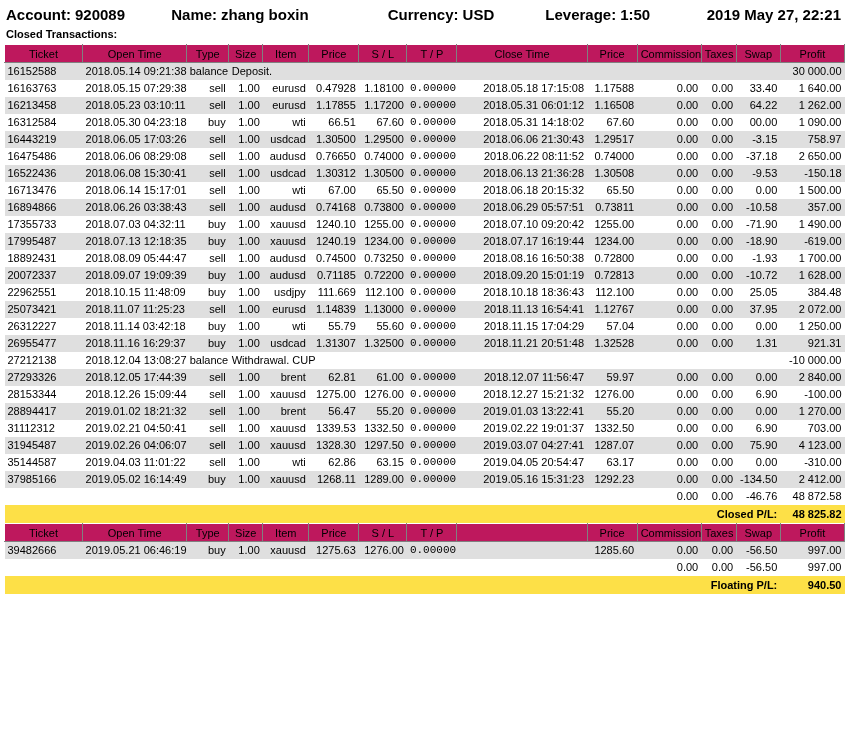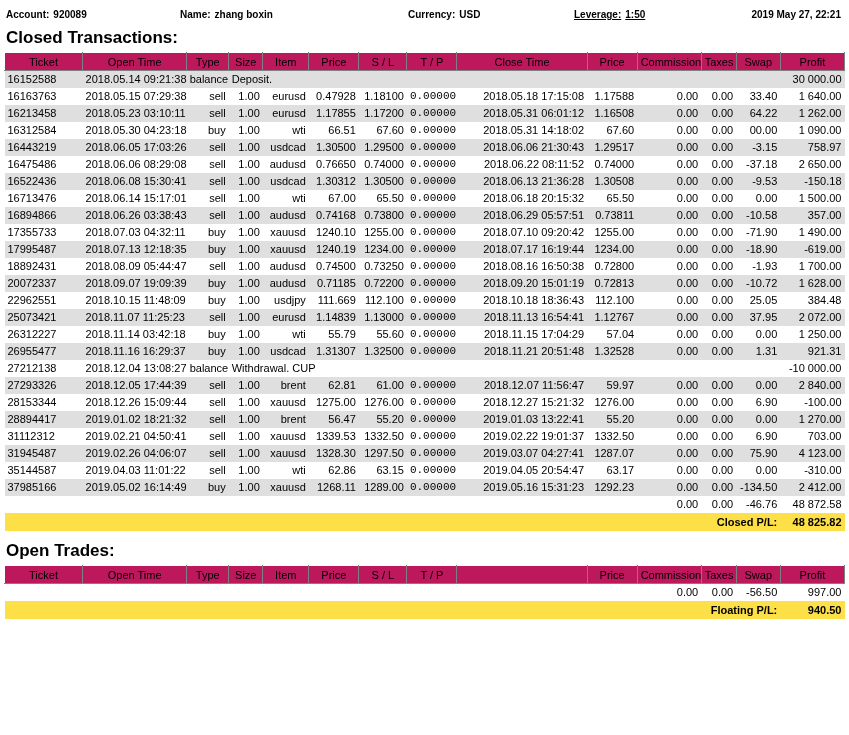--- a/index.html
+++ b/index.html
@@ -22,34 +22,34 @@
     padding: 0;
   }
 
   
   .acct-header {
     display: flex;
     align-items: center;
     height: 22px;
     padding: 3px 4px 0 6px;
     font-weight: bold;
-    font-size: 10px;
+    font-size: 15px;
     white-space: nowrap;
   }
   .acct-header .hcell { display: inline-block; }
   .h-account { width: 174px; }
   .h-name    { width: 228px; }
   .h-currency{ width: 166px; }
-  .h-leverage{ width: 170px; text-decoration: underline; }
+  .h-leverage{ width: 170px; }
   .h-date    { flex: 1; text-align: right; padding-right: 4px; }
   .lbl { margin-right: 4px; }
 
   .section-title {
     font-weight: bold;
-    font-size: 17px;
+    font-size: 11px;
     padding: 3px 12px 4px 6px;
   }
 
   
   table.stmt {
     border-collapse: collapse;
     width: 841px;
     margin: 0 4px;
     table-layout: fixed;
     font-size: 11px;
@@ -581,21 +581,20 @@
           <td class="c-profit">48 872.58</td>
         </tr>
         <tr class="totalrow">
           <td class="" colspan="10"></td>
           <td class="total-label" colspan="3">Closed P/L:</td>
           <td class="total-value">48 825.82</td>
         </tr>
       </tbody>
   </table>
 
-  <div class="section-title" style="padding-top:10px;">Open Trades:</div>
 
   <table class="stmt">
     <colgroup>
       <col class="w-ticket">
         <col class="w-opentime">
         <col class="w-type">
         <col class="w-size">
       <col class="w-item">
         <col class="w-price">
         <col class="w-sl">
@@ -619,20 +618,36 @@
         <th>T / P</th>
         <th></th>
         <th>Price</th>
         <th>Commission</th>
         <th>Taxes</th>
         <th>Swap</th>
         <th>Profit</th>
       </tr>
     </thead>
     <tbody id="open-body">
+        <tr class="alt">
+          <td class="c-ticket">39482666</td>
+          <td class="c-opentime">2019.05.21 06:46:19</td>
+          <td class="c-type">buy</td>
+          <td class="c-size">1.00</td>
+          <td class="c-item">xauusd</td>
+          <td class="c-price">1275.63</td>
+          <td class="c-sl">1276.00</td>
+          <td class="c-tp">0.00000</td>
+          <td class="c-closetime"></td>
+          <td class="c-price2">1285.60</td>
+          <td class="c-comm">0.00</td>
+          <td class="c-taxes">0.00</td>
+          <td class="c-swap">-56.50</td>
+          <td class="c-profit">997.00</td>
+        </tr>
         <tr class="sumrow">
           <td class="" colspan="10"></td>
           <td class="c-comm">0.00</td>
           <td class="c-taxes">0.00</td>
           <td class="c-swap">-56.50</td>
           <td class="c-profit">997.00</td>
         </tr>
         <tr class="totalrow">
           <td class="" colspan="10"></td>
           <td class="total-label" colspan="3">Floating P/L:</td>

